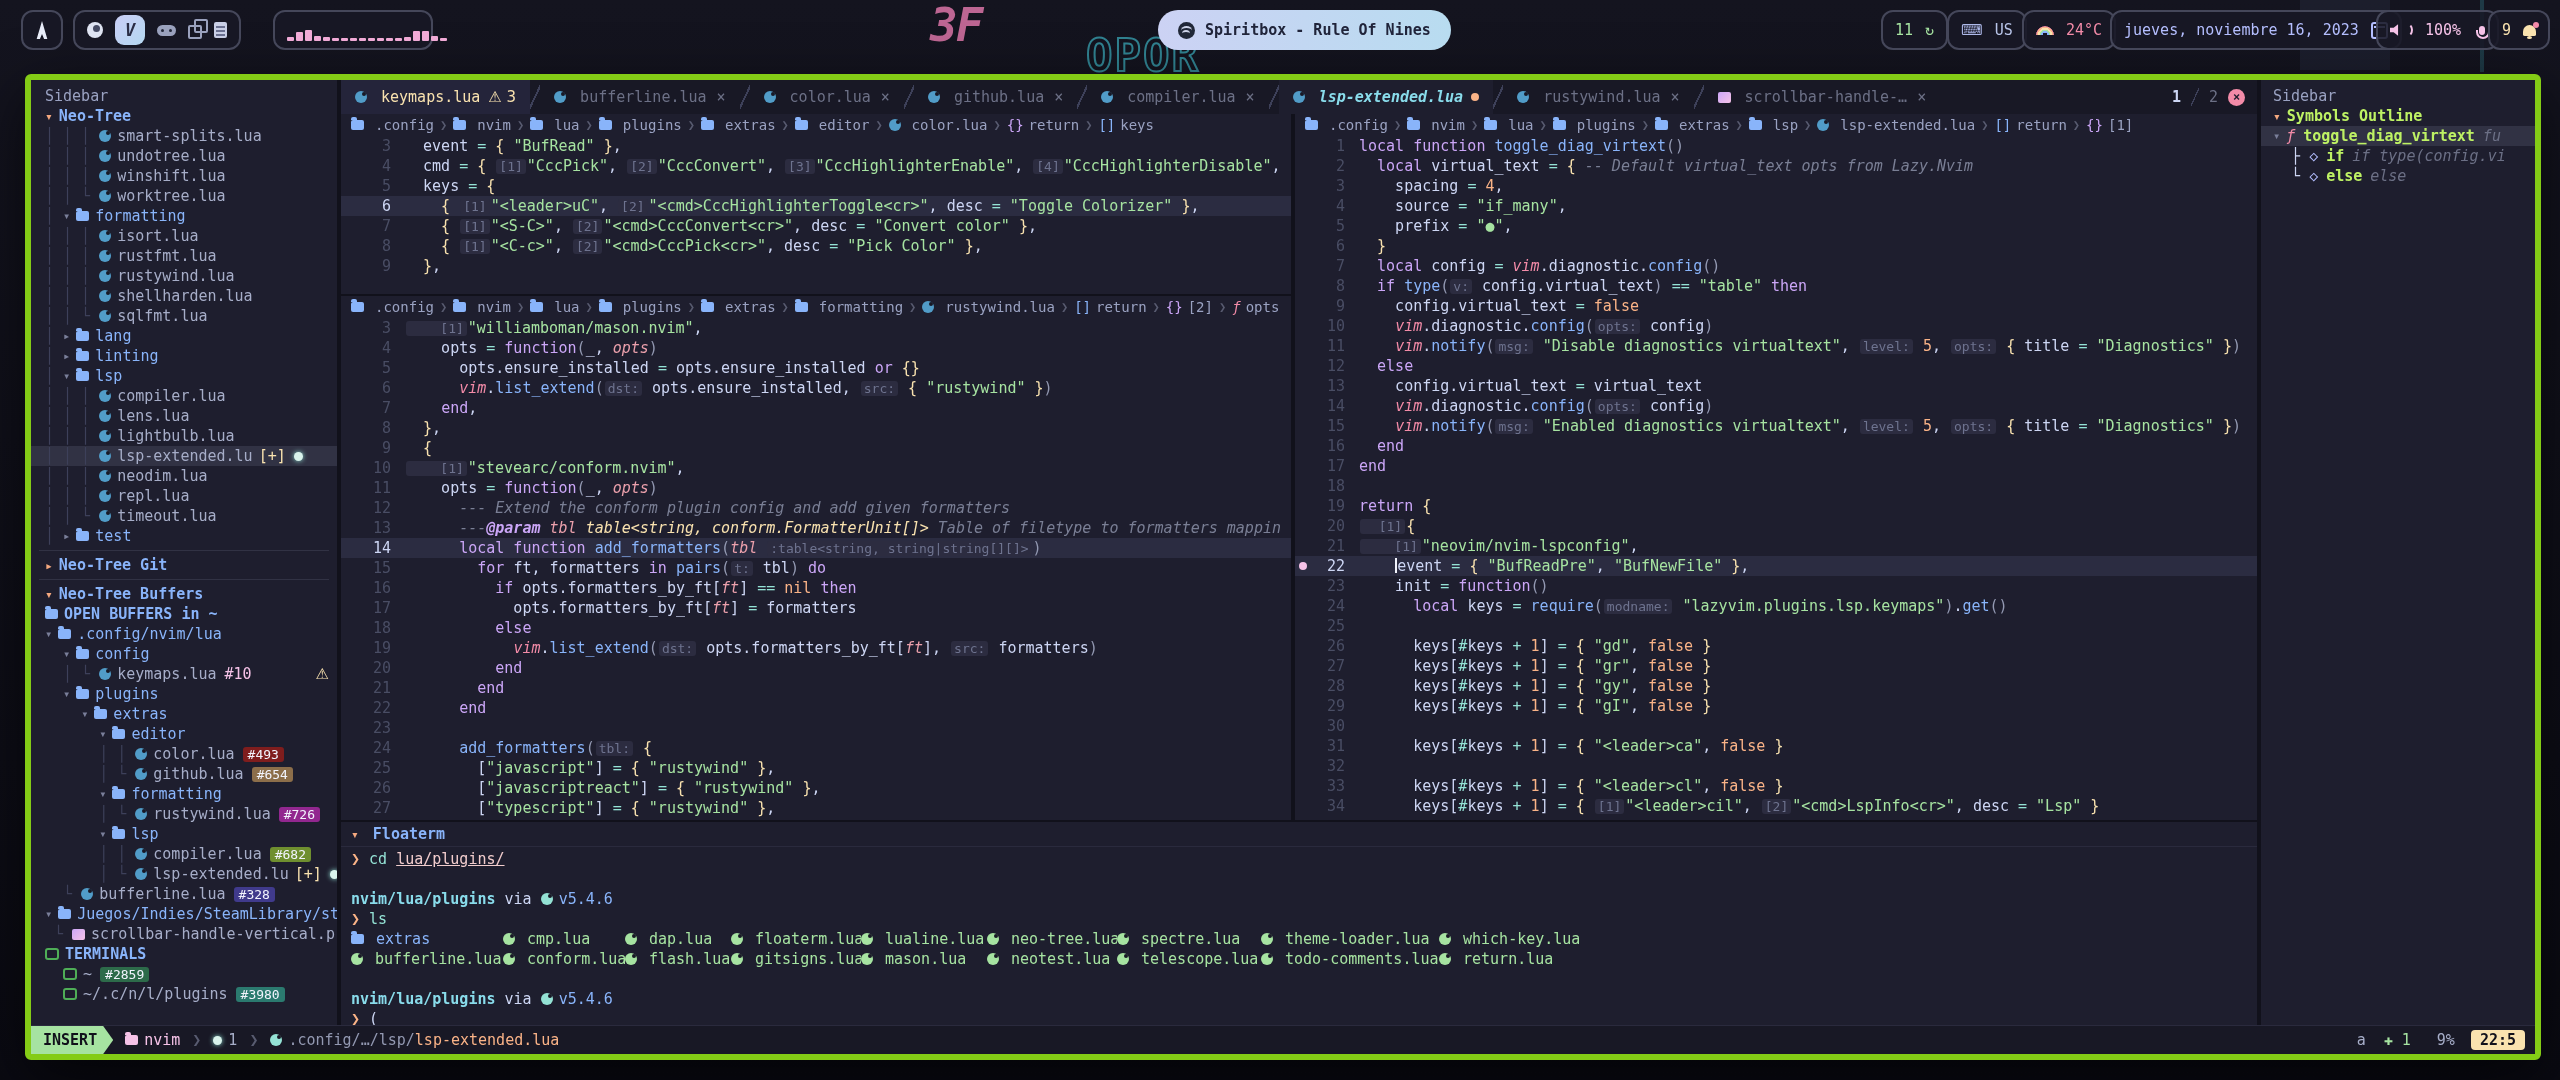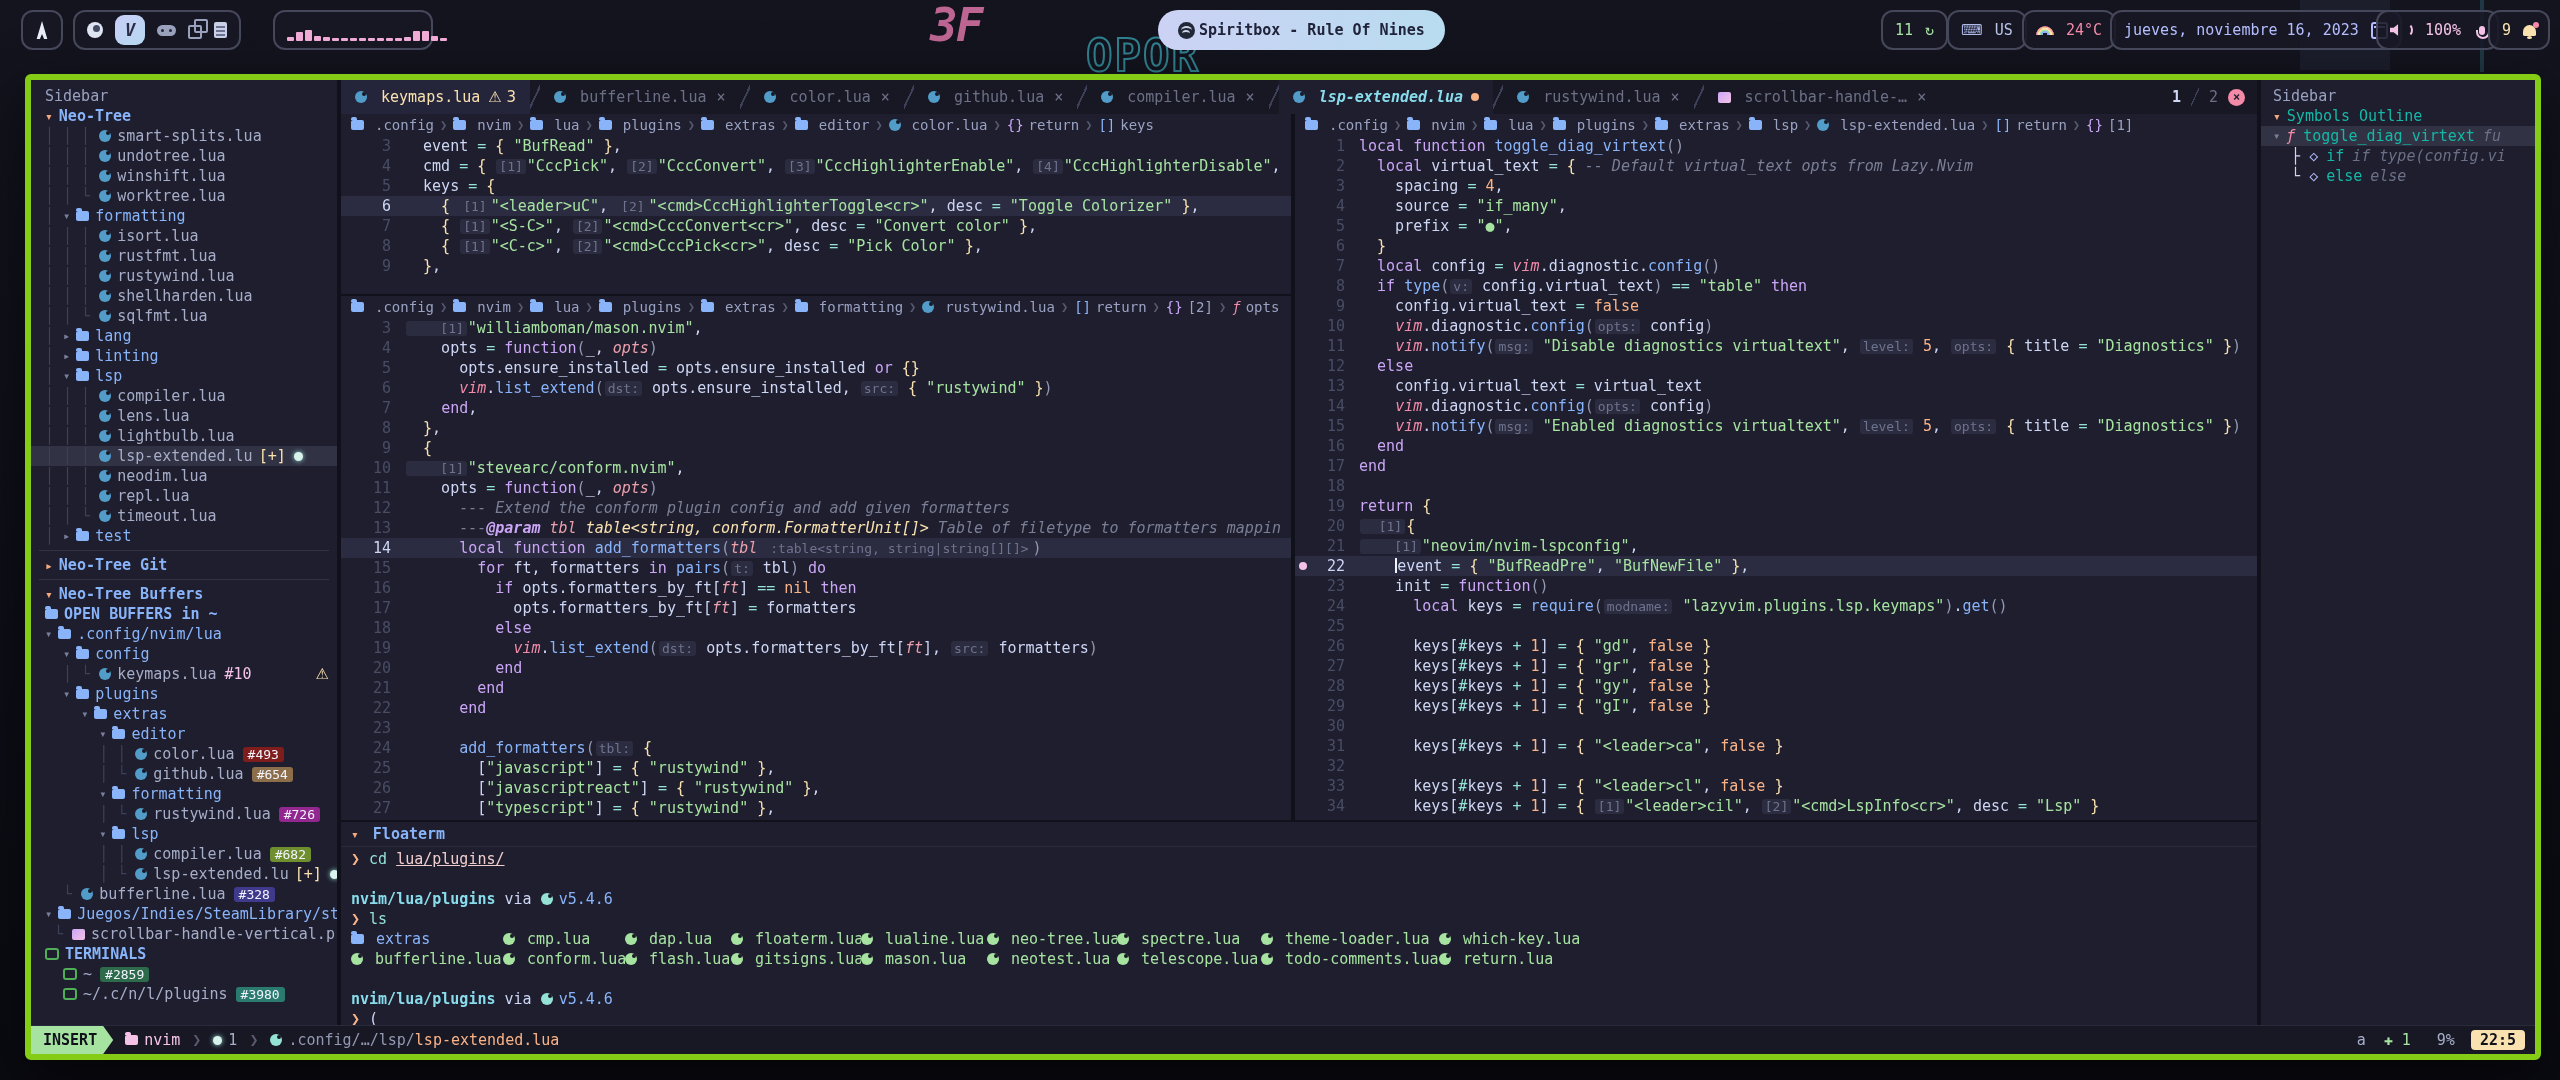--- a/index.html
+++ b/index.html
@@ -23,21 +23,21 @@
         display:flex;align-items:center;justify-content:center;font-weight:bold;font-style:italic;font-size:17px}
   .i-pad{width:19px;height:11px;border-radius:6px;background:#9aa1bd;position:relative}
   .i-pad::before,.i-pad::after{content:"";position:absolute;top:4px;width:3px;height:3px;border-radius:50%;background:#23283a}
   .i-pad::before{left:4px}.i-pad::after{right:4px}
   .i-copy{width:10px;height:10px;border:2px solid #9aa1bd;border-radius:2px;position:relative;margin-top:4px}
   .i-copy::after{content:"";position:absolute;left:4px;top:-8px;width:10px;height:10px;border:2px solid #9aa1bd;border-radius:2px}
   .i-file{width:13px;height:16px;background:#c9cfe6;border-radius:2px;position:relative}
   .i-file::after{content:"";position:absolute;left:2px;top:4px;width:9px;height:2px;background:#6a7090;box-shadow:0 4px 0 #6a7090,0 8px 0 #6a7090}
   .viz{display:flex;align-items:flex-end;height:22px;gap:2px}
   .viz i{display:block;width:7px;background:#f0aad6;border-radius:1px}
-  .pill{position:absolute;left:1158px;top:2px;height:40px;border-radius:20px;display:flex;align-items:center;gap:4px;
+  .pill{position:absolute;left:1158px;top:2px;height:40px;border-radius:20px;display:flex;align-items:center;gap:10px;
         padding:0 20px;background:linear-gradient(90deg,#ccd2f4,#b8dcf0);color:#20243a;font-weight:bold}
   .spot{width:17px;height:17px;border-radius:50%;background:#202737;position:relative}
   .spot::before{content:"";position:absolute;left:3px;top:4px;width:11px;height:7px;border-top:2px solid #cdd3e8;border-radius:50%}
   .spot::after{content:"";position:absolute;left:4px;top:8px;width:8px;height:5px;border-top:2px solid #cdd3e8;border-radius:50%}
   .c-green{color:#a6e3a1}.c-blue{color:#b8c4e8}.c-red{color:#f38ba8}.c-lav{color:#b4befe}.c-pink{color:#f5c2e7}.c-yel{color:#f9e2af}
   .i-kb{color:#aeb9ea;font-family:"DejaVu Sans",sans-serif}
   .i-rain{width:18px;height:9px;overflow:hidden;position:relative}
   .i-rain::before{content:"";position:absolute;left:0;top:0;width:18px;height:18px;border-radius:50%;
      background:radial-gradient(circle at 50% 50%,#0000 2.5px,#89b4fa 2.5px 4px,#a6e3a1 4px 5.5px,#f9e2af 5.5px 7px,#fab387 7px 8px,#f38ba8 8px 9px,#0000 9px)}
   .i-cal{width:13px;height:13px;border:2px solid #b4befe;border-radius:3px;position:relative}
@@ -126,21 +126,21 @@
   .thdr{color:#89b4fa;font-weight:bold}
   .lbl-dir{color:#89b4fa}.lbl-dirb{color:#89b4fa;font-weight:bold}
   .badge{font-size:13px;padding:0 5px;border-radius:3px;margin-left:8px;color:#f2f4fd}
   .badgetx{margin-left:8px}
   .tplus{color:#f9e2af;margin-left:6px}
   .twarn2{color:#f9e2af;margin-left:auto;font-family:"DejaVu Sans",sans-serif}
   .tsep{height:1px;background:#313244;margin:4px 8px}
   
   .orow{height:20px;display:flex;align-items:center;padding:0 6px 0 12px;white-space:pre;overflow:hidden}
   .orow.sel{background:#313244}
-  .olbl{color:#14b8a6;font-weight:normal;margin-right:8px}
+  .olbl{color:#bef264;font-weight:bold;margin-right:8px}
   .ohint{color:#6c7086;font-style:italic}
   .oic-fn{color:#f38ba8;font-style:italic;margin-right:8px}
   .oic-cube{color:#b4befe;margin-right:8px}
   
   .statusline{height:28px;flex:none;background:#181825;border-top:1px solid #2a2a3d;display:flex;align-items:center;font-size:15px}
   .mode{background:#a6e3a1;color:#11111b;font-weight:bold;padding:0 16px 0 12px;height:100%;display:flex;align-items:center;
         clip-path:polygon(0 0,calc(100% - 10px) 0,100% 50%,calc(100% - 10px) 100%,0 100%)}
   .sl-item{display:flex;align-items:center;margin-left:12px;color:#a6adc8}
   .sl-sep{color:#585b70;margin-left:12px}
   .sl-proj{color:#f5c2e7}

